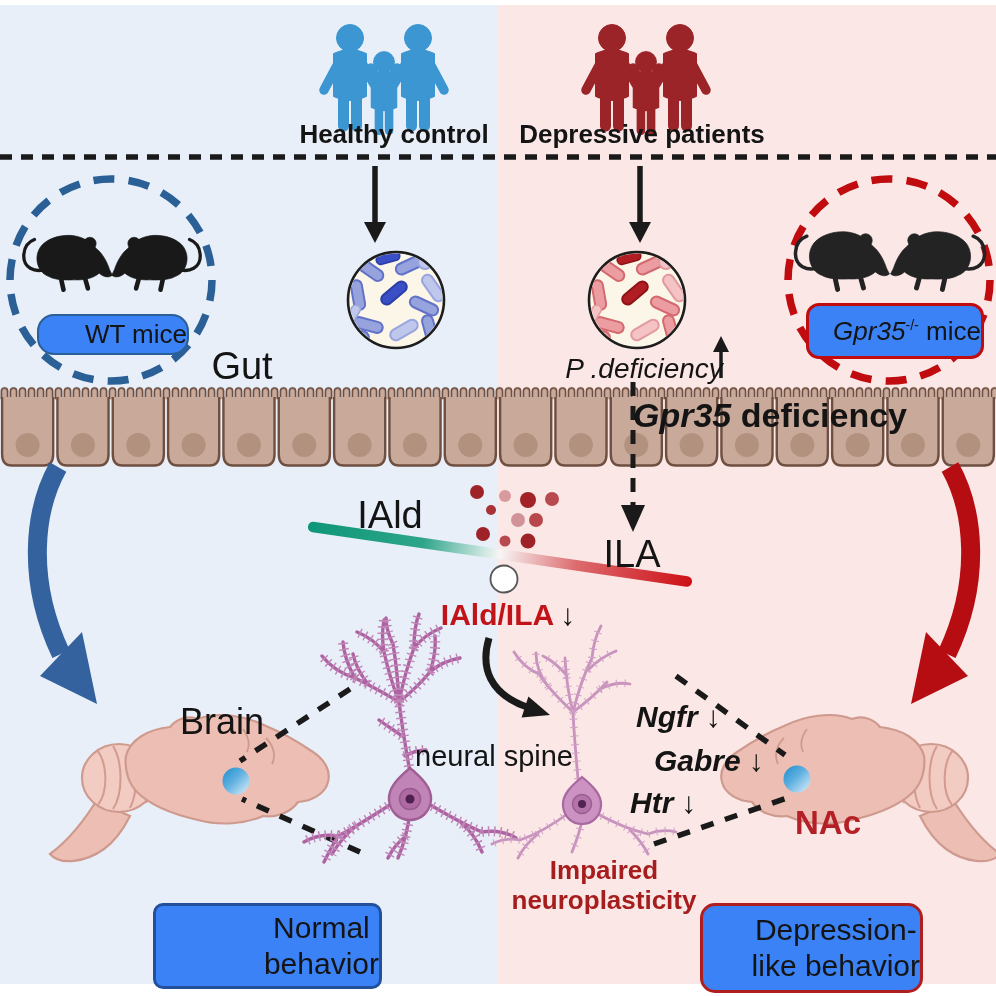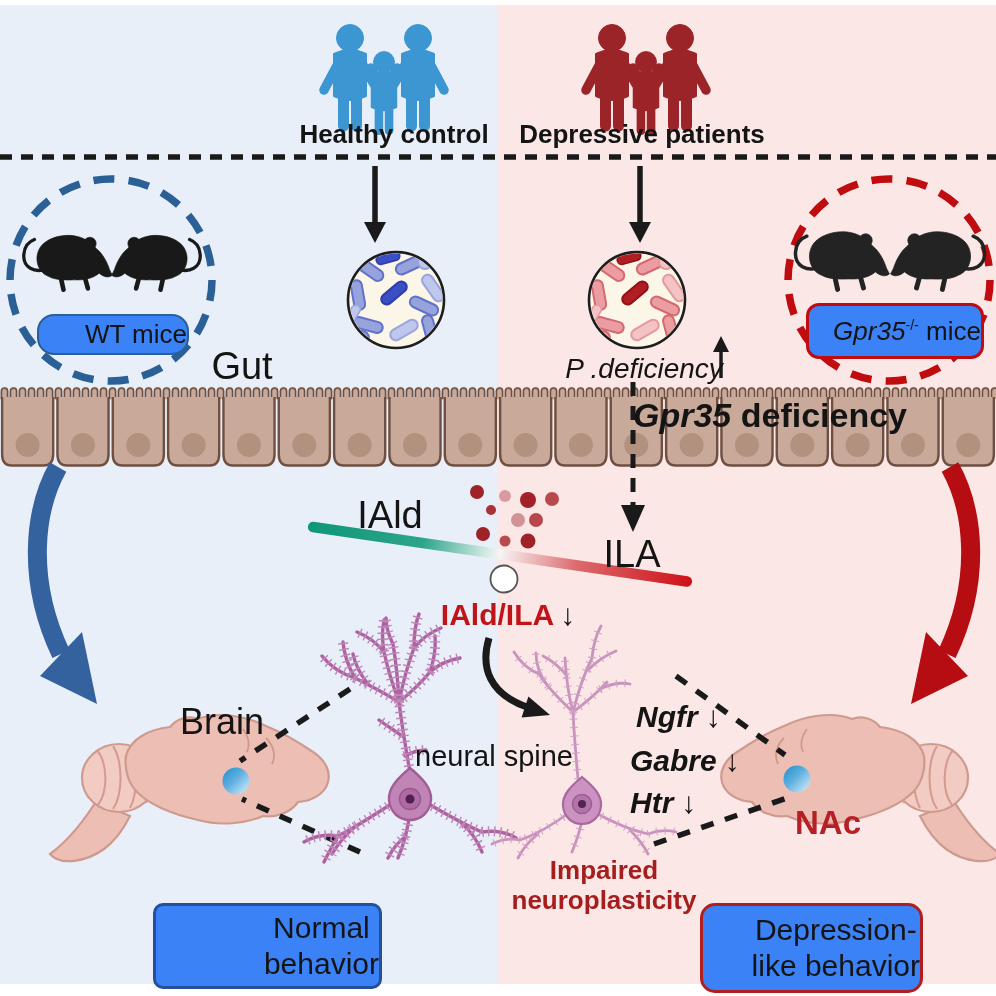--- a/index.html
+++ b/index.html
@@ -314,21 +314,21 @@
     <div class="lbl ctr" style="left:770px;top:396px;font-size:34px;font-weight:700;"><i>Gpr35</i><span> deficiency</span></div>
 
     <div class="lbl ctr" style="left:390px;top:494px;font-size:38px;">IAld</div>
     <div class="lbl ctr" style="left:632px;top:533px;font-size:38px;">ILA</div>
     <div class="lbl ctr" style="left:508px;top:598px;font-size:30px;font-weight:700;color:#c11418;"><span>IAld/ILA</span><span style="color:#141414;font-weight:400;margin-left:6px;">↓</span></div>
 
     <div class="lbl ctr" style="left:222px;top:701px;font-size:36px;">Brain</div>
     <div class="lbl ctr" style="left:494px;top:740px;font-size:29px;">neural spine</div>
 
     <div class="lbl" style="left:630px;top:700px;font-size:30px;font-weight:700;font-style:italic;margin-left:6px;"><span>Ngfr</span><span style="font-style:normal;font-weight:400;margin-left:8px;">↓</span></div>
-    <div class="lbl" style="left:630px;top:744px;font-size:30px;font-weight:700;font-style:italic;"><span>Gabre</span><span style="font-style:normal;font-weight:400;margin-left:8px;">↓</span></div>
+    <div class="lbl" style="left:654px;top:744px;font-size:30px;font-weight:700;font-style:italic;"><span>Gabre</span><span style="font-style:normal;font-weight:400;margin-left:8px;">↓</span></div>
     <div class="lbl" style="left:630px;top:786px;font-size:30px;font-weight:700;font-style:italic;"><span>Htr</span><span style="font-style:normal;font-weight:400;margin-left:8px;">↓</span></div>
 
     <div class="lbl ctr" style="left:828px;top:804px;font-size:33px;font-weight:700;color:#b42025;">NAc</div>
 
     <div class="lbl ctr" style="left:604px;top:856px;font-size:26px;font-weight:700;color:#a51d1d;line-height:1.15;"><span>Impaired</span><br><span>neuroplasticity</span></div>
 
     <div class="box" style="left:142px;top:903px;width:223px;height:80px;border:3px solid #23509b;border-radius:10px;font-size:30px;line-height:1.2;margin-left:11px;">
       <span><span>Normal</span><br><span>behavior</span></span>
     </div>
     <div class="box" style="left:700px;top:903px;width:217px;height:84px;border:3.5px solid #b01f1f;border-radius:15px;font-size:30px;line-height:1.2;">

